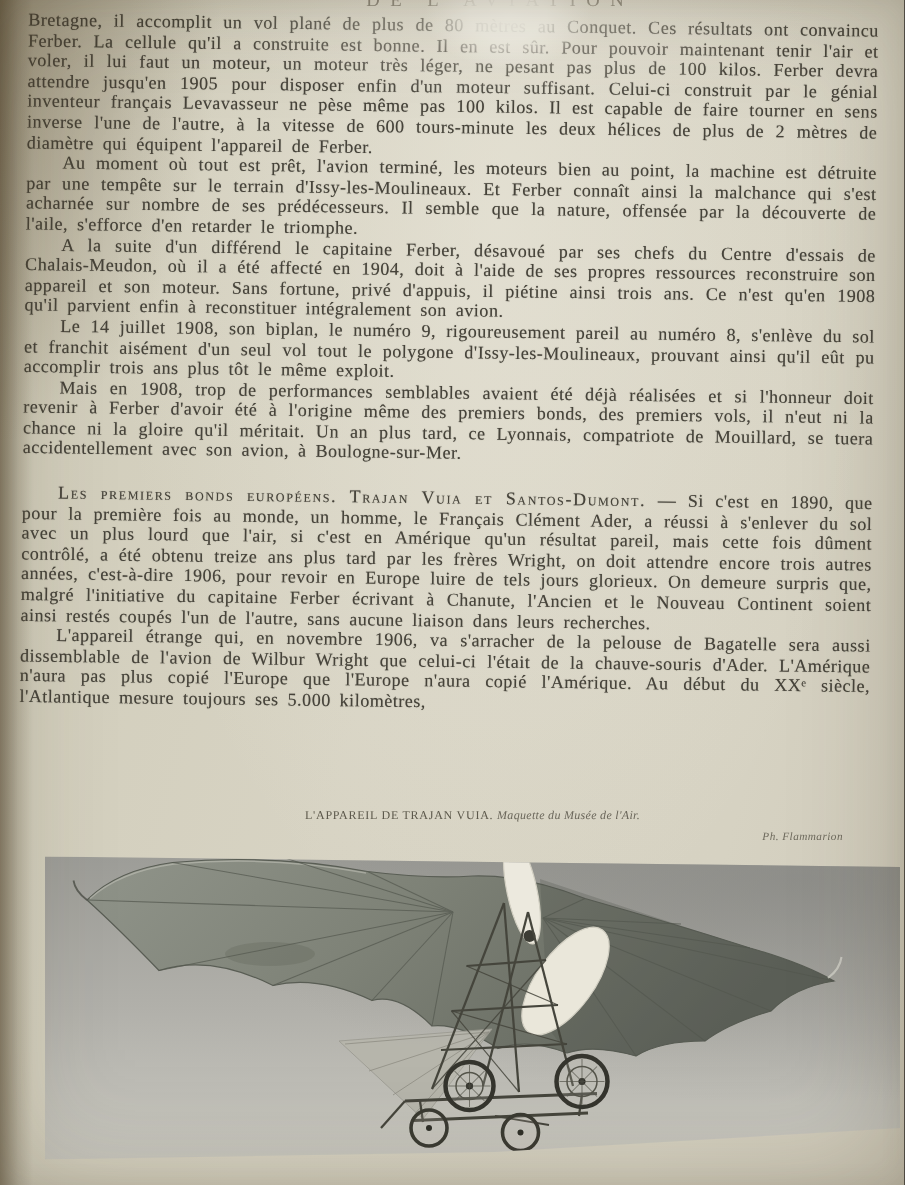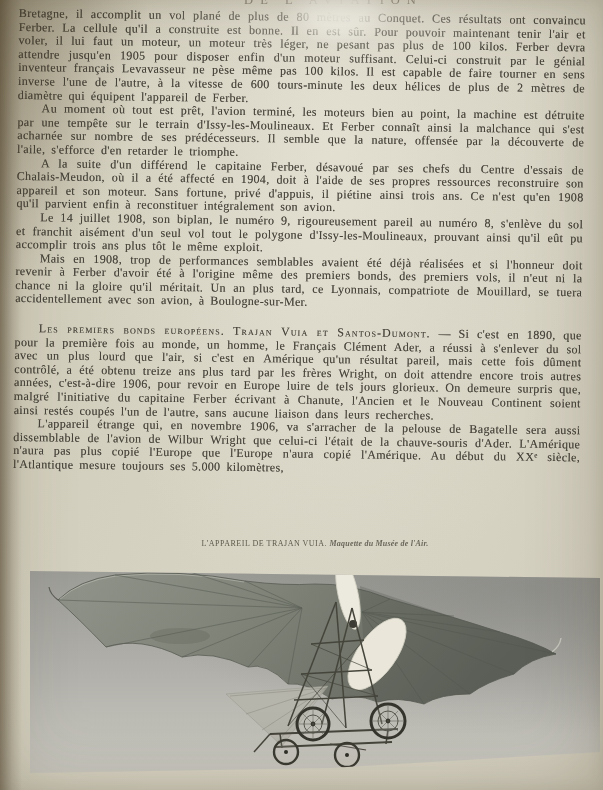--- a/index.html
+++ b/index.html
@@ -40,21 +40,21 @@
     text-align:justify;letter-spacing:.35px;word-spacing:2.6px;
     text-shadow:0 0 .6px rgba(70,67,58,.55);
   }
   .text-block p{margin:0;text-indent:24px;}
   .text-block p.noindent{text-indent:0;}
   .text-block p.gap-before{margin-top:16px;}
   .smallcaps{font-variant:small-caps;letter-spacing:1.1px;}
   
   .caption{position:absolute;left:45px;top:539px;width:540px;text-align:center;z-index:1;
     font-size:8px;color:#5c584b;letter-spacing:.5px;white-space:nowrap;}
-  .caption .cap-sub{font-style:italic;letter-spacing:.2px;color:#6a665a;font-weight:bold;}
+  .caption .cap-sub{font-style:italic;letter-spacing:.2px;color:#6a665a;}
   .credit{position:absolute;left:30px;top:553px;width:532px;text-align:right;z-index:1;
     font-size:7.5px;font-style:italic;color:#6e6a5d;letter-spacing:.3px;}
   
   .photo{position:absolute;left:30px;top:566px;width:570px;height:212px;z-index:2;filter:blur(.35px);}
   .photo svg{display:block;}
 </style>
 </head>
 <body>
 
 <div class="page">
@@ -68,20 +68,21 @@
     <p>Le 14 juillet 1908, son biplan, le numéro 9, rigoureusement pareil au numéro 8, s'enlève du sol et franchit aisément d'un seul vol tout le polygone d'Issy-les-Moulineaux, prouvant ainsi qu'il eût pu accomplir trois ans plus tôt le même exploit.</p>
     <p>Mais en 1908, trop de performances semblables avaient été déjà réalisées et si l'honneur doit revenir à Ferber d'avoir été à l'origine même des premiers bonds, des premiers vols, il n'eut ni la chance ni la gloire qu'il méritait. Un an plus tard, ce Lyonnais, compatriote de Mouillard, se tuera accidentellement avec son avion, à Boulogne-sur-Mer.</p>
     <p class="gap-before"><span class="smallcaps">Les premiers bonds européens. Trajan Vuia et Santos-Dumont.</span><span> — Si c'est en 1890, que pour la première fois au monde, un homme, le Français Clément Ader, a réussi à s'enlever du sol avec un plus lourd que l'air, si c'est en Amérique qu'un résultat pareil, mais cette fois dûment contrôlé, a été obtenu treize ans plus tard par les frères Wright, on doit attendre encore trois autres années, c'est-à-dire 1906, pour revoir en Europe luire de tels jours glorieux. On demeure surpris que, malgré l'initiative du capitaine Ferber écrivant à Chanute, l'Ancien et le Nouveau Continent soient ainsi restés coupés l'un de l'autre, sans aucune liaison dans leurs recherches.</span></p>
     <p>L'appareil étrange qui, en novembre 1906, va s'arracher de la pelouse de Bagatelle sera aussi dissemblable de l'avion de Wilbur Wright que celui-ci l'était de la chauve-souris d'Ader. L'Amérique n'aura pas plus copié l'Europe que l'Europe n'aura copié l'Amérique. Au début du XXᵉ siècle, l'Atlantique mesure toujours ses 5.000 kilomètres,</p>
   </div>
 
   <div class="caption">
     <span class="cap-title">L'APPAREIL DE TRAJAN VUIA.</span>
     <span class="cap-sub">Maquette du Musée de l'Air.</span>
   </div>
+  <div class="credit">Ph. Flammarion</div>
 
   <div class="photo">
     <svg width="570" height="212" viewBox="0 0 570 212" xmlns="http://www.w3.org/2000/svg">
       <defs>
         <clipPath id="photoClip">
           <polygon points="0,5 570,12 570,186 300,202 0,207"></polygon>
         </clipPath>
         <linearGradient id="bgGrad" x1="0" y1="0" x2="0" y2="1">
           <stop offset="0" stop-color="#9c9c97"></stop>
           <stop offset="0.5" stop-color="#b1b0aa"></stop>

